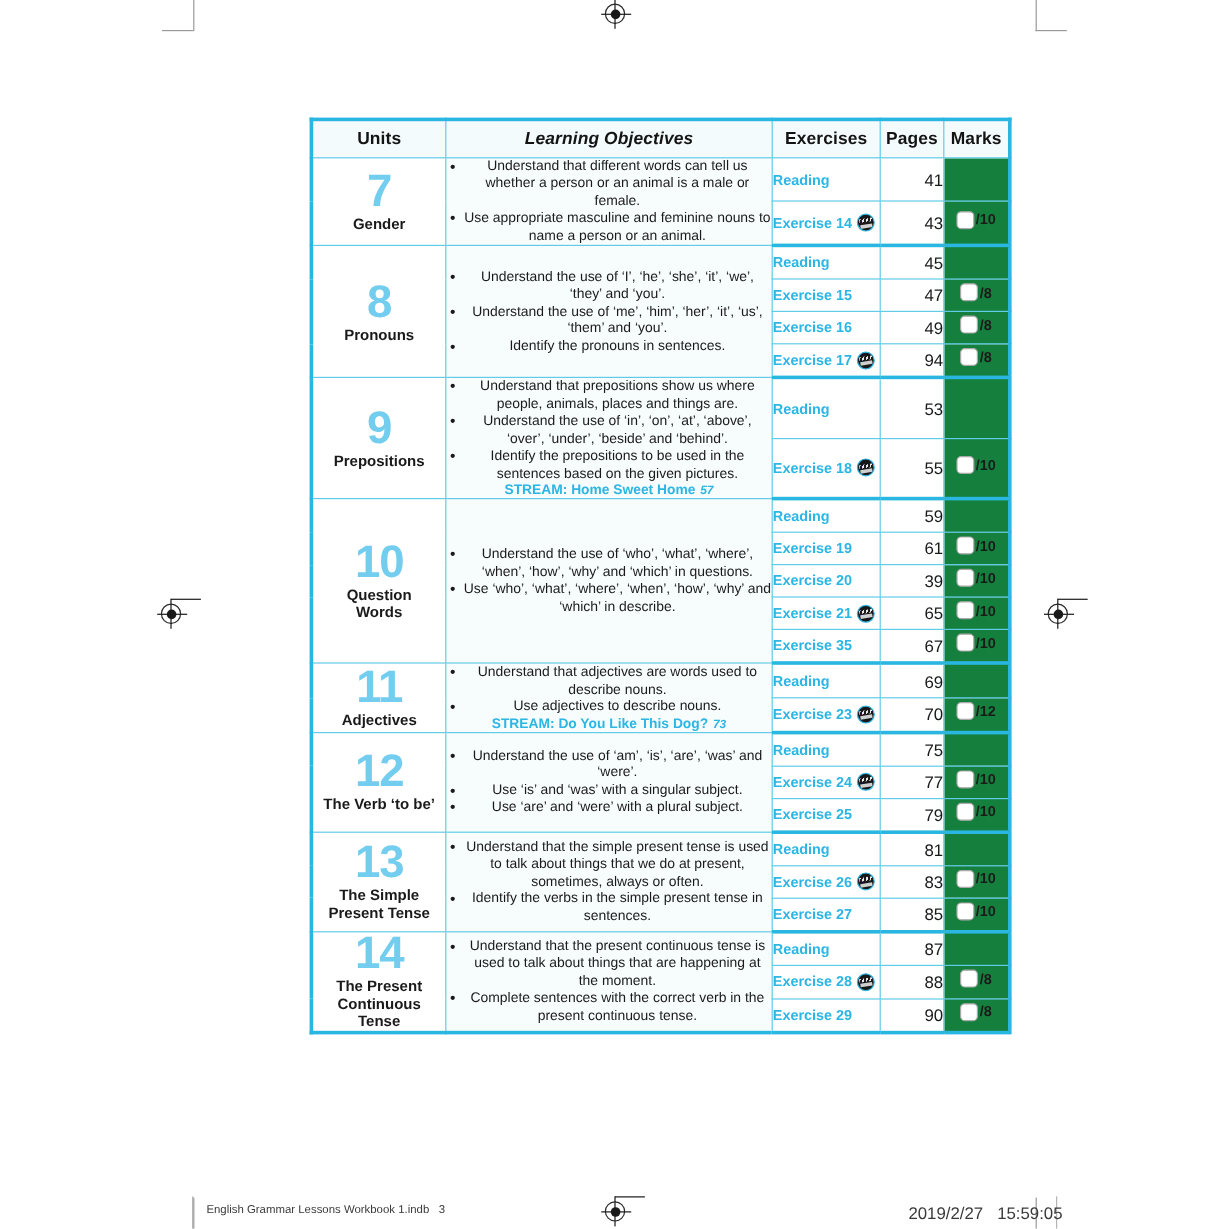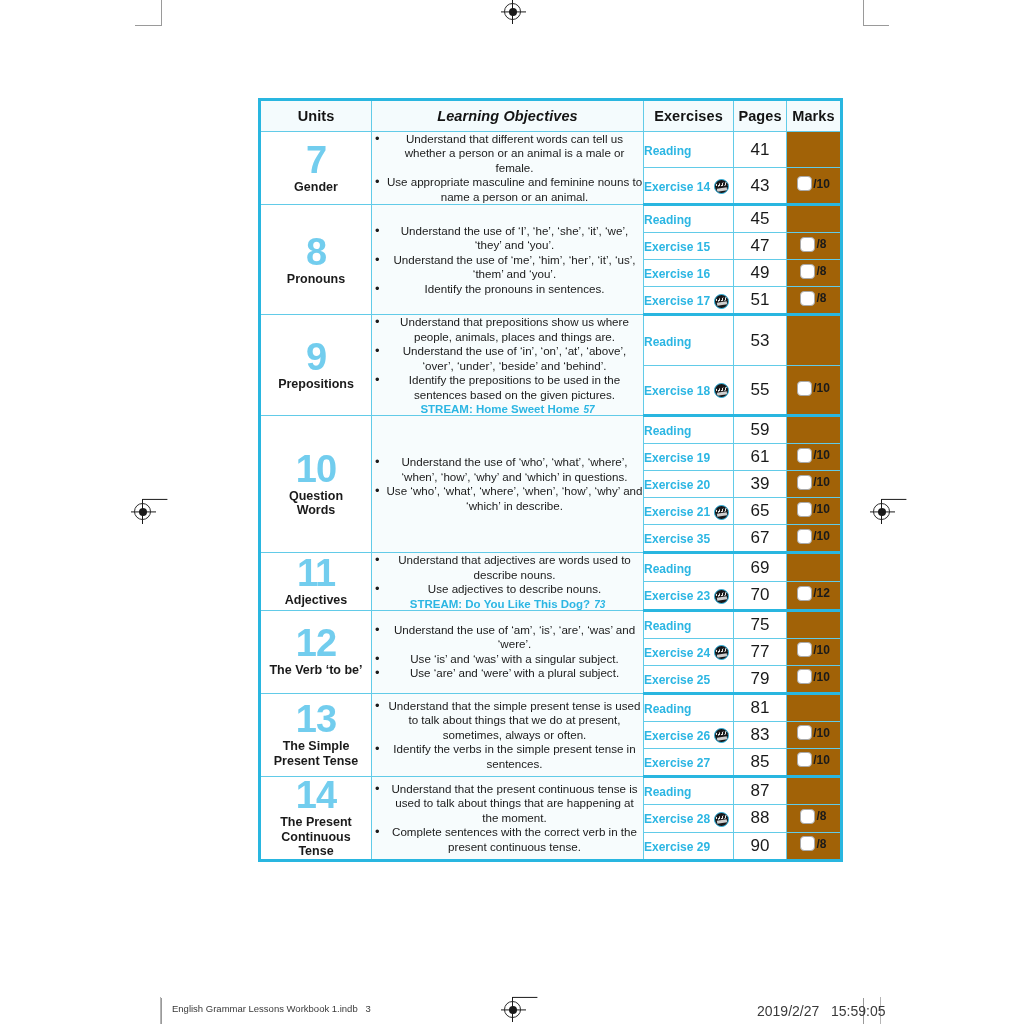--- a/index.html
+++ b/index.html
@@ -201,29 +201,29 @@
     content: "";
     position: absolute;
     left: 2px; top: 7.6px;
     width: 10px; height: 3px;
     background: #cfcfcf;
     transform: rotate(-9deg);
   }
 
   
   td.pg-cell {
-    text-align: center;
-    font-size: 17px;
+    text-align: right;
+    font-size: 14px;
     color: #1a1a1a;
     background: #ffffff;
     height: 26px;
   }
   
   td.mk-cell {
-    background: #a16207;
+    background: #15803d;
     height: 26px;
     text-align: center;
     white-space: nowrap;
   }
   .mk-inner {
     display: inline-flex;
     align-items: center;
     justify-content: center;
   }
   .mk-box {
@@ -372,21 +372,21 @@
           <tr>
             <td class="ex-cell"><span class="ex-label">Exercise 16</span></td>
             <td class="pg-cell">49</td>
             <td class="mk-cell"><span class="mk-inner">
                 <span class="mk-box"></span>
                 <span class="mk-total">/8</span>
               </span></td>
           </tr>
           <tr class="unit-end">
             <td class="ex-cell"><span class="ex-label">Exercise 17</span><span class="vid-icon"></span></td>
-            <td class="pg-cell">51</td>
+            <td class="pg-cell">94</td>
             <td class="mk-cell"><span class="mk-inner">
                 <span class="mk-box"></span>
                 <span class="mk-total">/8</span>
               </span></td>
           </tr>
           <tr>
             <td class="unit-cell" rowspan="2">
               <div class="unit-num">9</div>
               <div class="unit-name">Prepositions</div>
             </td>

